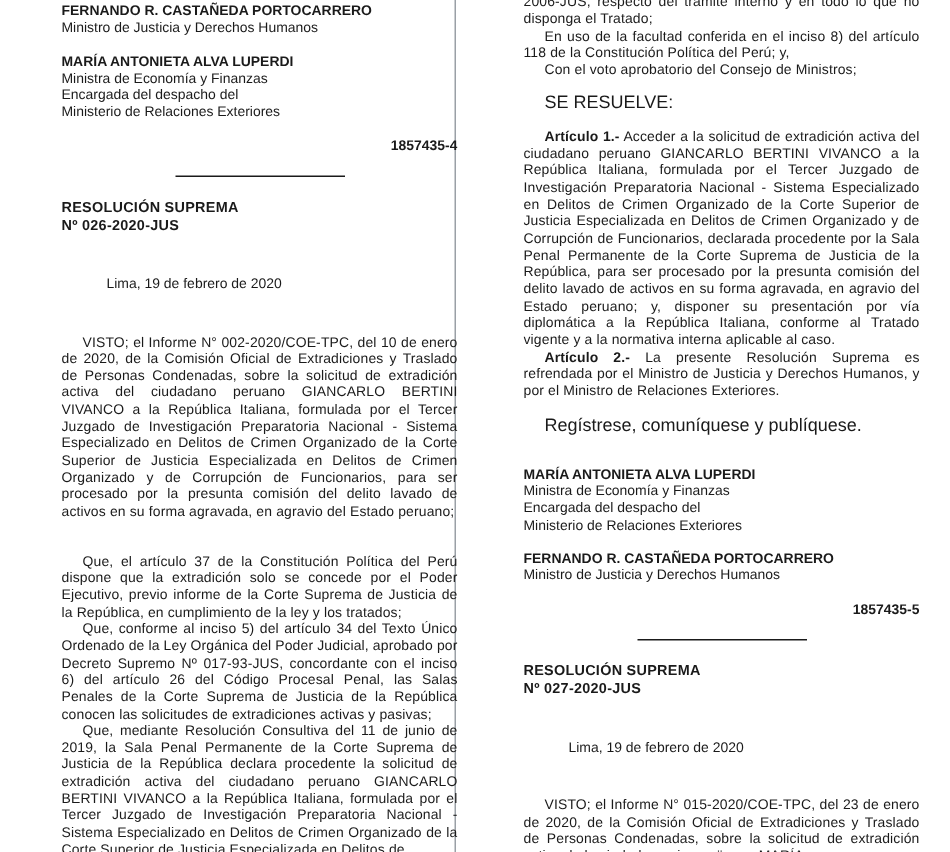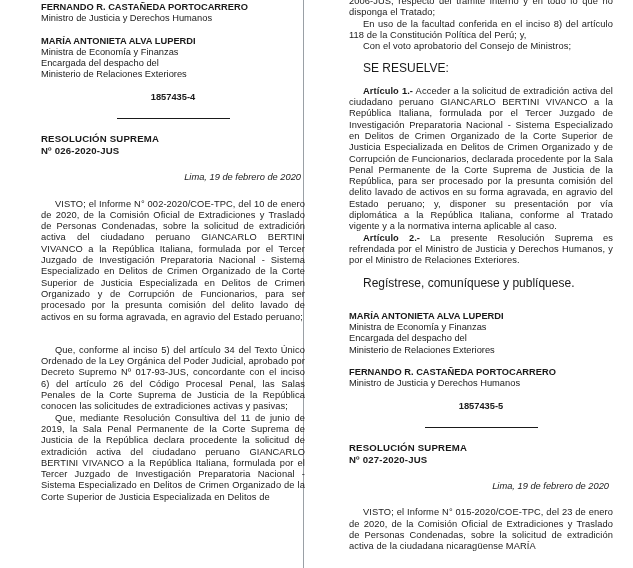--- a/index.html
+++ b/index.html
@@ -64,21 +64,21 @@
     margin: 0;
     text-align: left;
     white-space: nowrap;
   }
 
   .code {
     font-size: 9.3px;
     line-height: 11.3px;
     font-weight: bold;
     margin: 0;
-    text-align: center;
+    text-align: right;
   }
 
   .rule-wrap {
     text-align: center;
   }
   .rule {
     display: inline-block;
     width: 113px;
     height: 0;
     border-top: 1.2px solid #1a1a1a;
@@ -91,24 +91,23 @@
     line-height: 11.6px;
     font-weight: bold;
     text-align: left;
     margin: 0;
     letter-spacing: 0.02em;
   }
 
   .lima {
     font-size: 9.3px;
     line-height: 11.3px;
-    margin: 4px;
-    text-align: right;
+    margin: 16px;
+    text-align: left;
     text-indent: 14px;
-    font-style: italic;
   }
 
   .head {
     font-size: 12px;
     line-height: 11.3px;
     margin: 0;
     text-align: left;
     text-indent: 14px;
   }
 
@@ -165,20 +164,21 @@
 
     <div class="sp11"></div>
 
     <p class="p ind">VISTO; el Informe N° 002-2020/COE-TPC, del 10 de enero de 2020, de la Comisión Oficial de Extradiciones y Traslado de Personas Condenadas, sobre la solicitud de extradición activa del ciudadano peruano GIANCARLO BERTINI VIVANCO a la República Italiana, formulada por el Tercer Juzgado de Investigación Preparatoria Nacional - Sistema Especializado en Delitos de Crimen Organizado de la Corte Superior de Justicia Especializada en Delitos de Crimen Organizado y de Corrupción de Funcionarios, para ser procesado por la presunta comisión del delito lavado de activos en su forma agravada, en agravio del Estado peruano;</p>
 
     <div class="sp11"></div>
 
 
     <div class="sp11"></div>
 
+    <p class="p ind">Que, el artículo 37 de la Constitución Política del Perú dispone que la extradición solo se concede por el Poder Ejecutivo, previo informe de la Corte Suprema de Justicia de la República, en cumplimiento de la ley y los tratados;</p>
     <p class="p ind">Que, conforme al inciso 5) del artículo 34 del Texto Único Ordenado de la Ley Orgánica del Poder Judicial, aprobado por Decreto Supremo Nº 017-93-JUS, concordante con el inciso 6) del artículo 26 del Código Procesal Penal, las Salas Penales de la Corte Suprema de Justicia de la República conocen las solicitudes de extradiciones activas y pasivas;</p>
     <p class="p ind">Que, mediante Resolución Consultiva del 11 de junio de 2019, la Sala Penal Permanente de la Corte Suprema de Justicia de la República declara procedente la solicitud de extradición activa del ciudadano peruano GIANCARLO BERTINI VIVANCO a la República Italiana, formulada por el Tercer Juzgado de Investigación Preparatoria Nacional - Sistema Especializado en Delitos de Crimen Organizado de la Corte Superior de Justicia Especializada en Delitos de</p>
 
   </div>
 
   <div class="col col-right">
 
     <div style="margin-top:-4px"></div>
 
     <p class="p noind">2006-JUS, respecto del trámite interno y en todo lo que no disponga el Tratado;</p>

